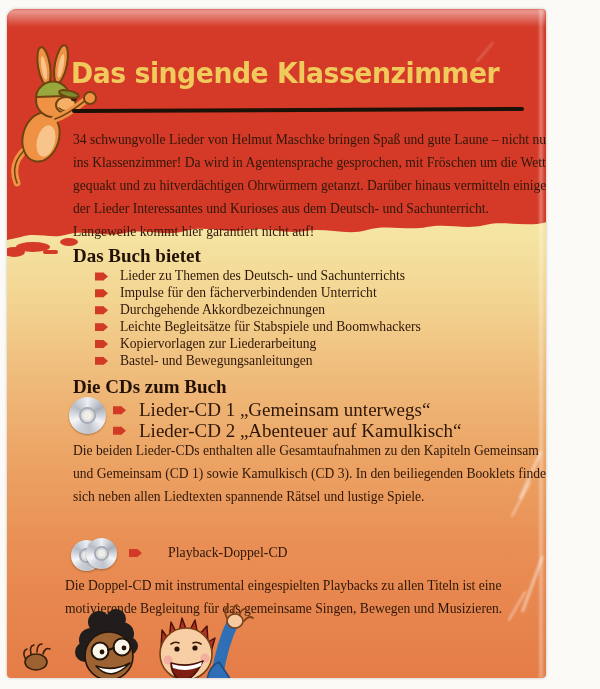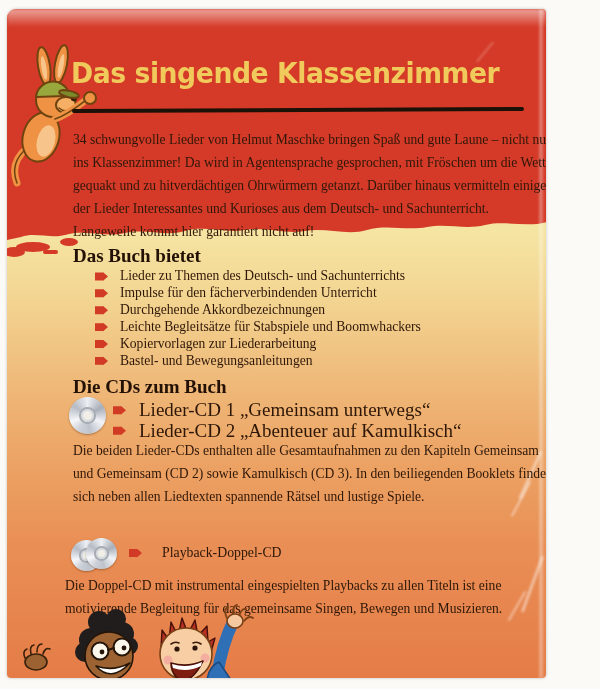--- a/index.html
+++ b/index.html
@@ -68,21 +68,21 @@
   .cd-row .txt { margin-left:13px; font-size:19px; color:#2e1708; }
 
   .para-cds { position:absolute; left:66px; top:430px; width:488px; }
   .it { }
 
   .dbl-cd { position:absolute; left:64px; top:528px; width:52px; height:36px; }
   .dbl-cd .cd { position:absolute; width:31px; height:31px; }
   .dbl-cd .c1 { left:0; top:3px; }
   .dbl-cd .c2 { left:15px; top:1px; }
   .playback-row { position:absolute; left:122px; top:532px; display:flex; align-items:center; height:24px; }
-  .playback-row .txt { margin-left:20px; font-size:13.8px; color:#2e1708; }
+  .playback-row .txt { margin-left:26px; font-size:13.8px; color:#2e1708; }
 
   .para-playback { position:absolute; left:58px; top:565px; width:482px; }
 
   .kangaroo { position:absolute; left:-4px; top:34px; width:106px; height:154px; }
   .children { position:absolute; left:14px; bottom:-2px; width:248px; height:76px; }
 </style>
 </head>
 <body>
 
 <div class="photo">
@@ -172,21 +172,21 @@
         <span class="arrow"></span>
         <span class="txt">Lieder-CD 1 „Gemeinsam unterwegs“</span>
       </div>
       <div class="cd-row">
         <span class="arrow"></span>
         <span class="txt">Lieder-CD 2 „Abenteuer auf Kamulkisch“</span>
       </div>
     </div>
 
     <div class="para-cds body-text">
-      <span>Die beiden Lieder-CDs enthalten alle Gesamtaufnahmen zu den Kapiteln </span><span class="it">Gemeinsam</span><span> und </span><span class="it">Gemeinsam</span><span> (CD 2) sowie </span><span class="it">Kamulkisch</span><span> (CD 3). In den beiliegenden Booklets finden sich neben allen Liedtexten spannende Rätsel und lustige Spiele.</span><br>
+      <span>Die beiden Lieder-CDs enthalten alle Gesamtaufnahmen zu den Kapiteln </span><span class="it">Gemeinsam</span><span> und </span><span class="it">Gemeinsam</span><span> (CD 1) sowie </span><span class="it">Kamulkisch</span><span> (CD 3). In den beiliegenden Booklets finden sich neben allen Liedtexten spannende Rätsel und lustige Spiele.</span><br>
     </div>
 
     <div class="dbl-cd">
       <div class="cd c1"></div>
       <div class="cd c2"></div>
     </div>
     <div class="playback-row">
       <span class="arrow"></span>
       <span class="txt">Playback-Doppel-CD</span>
     </div>

